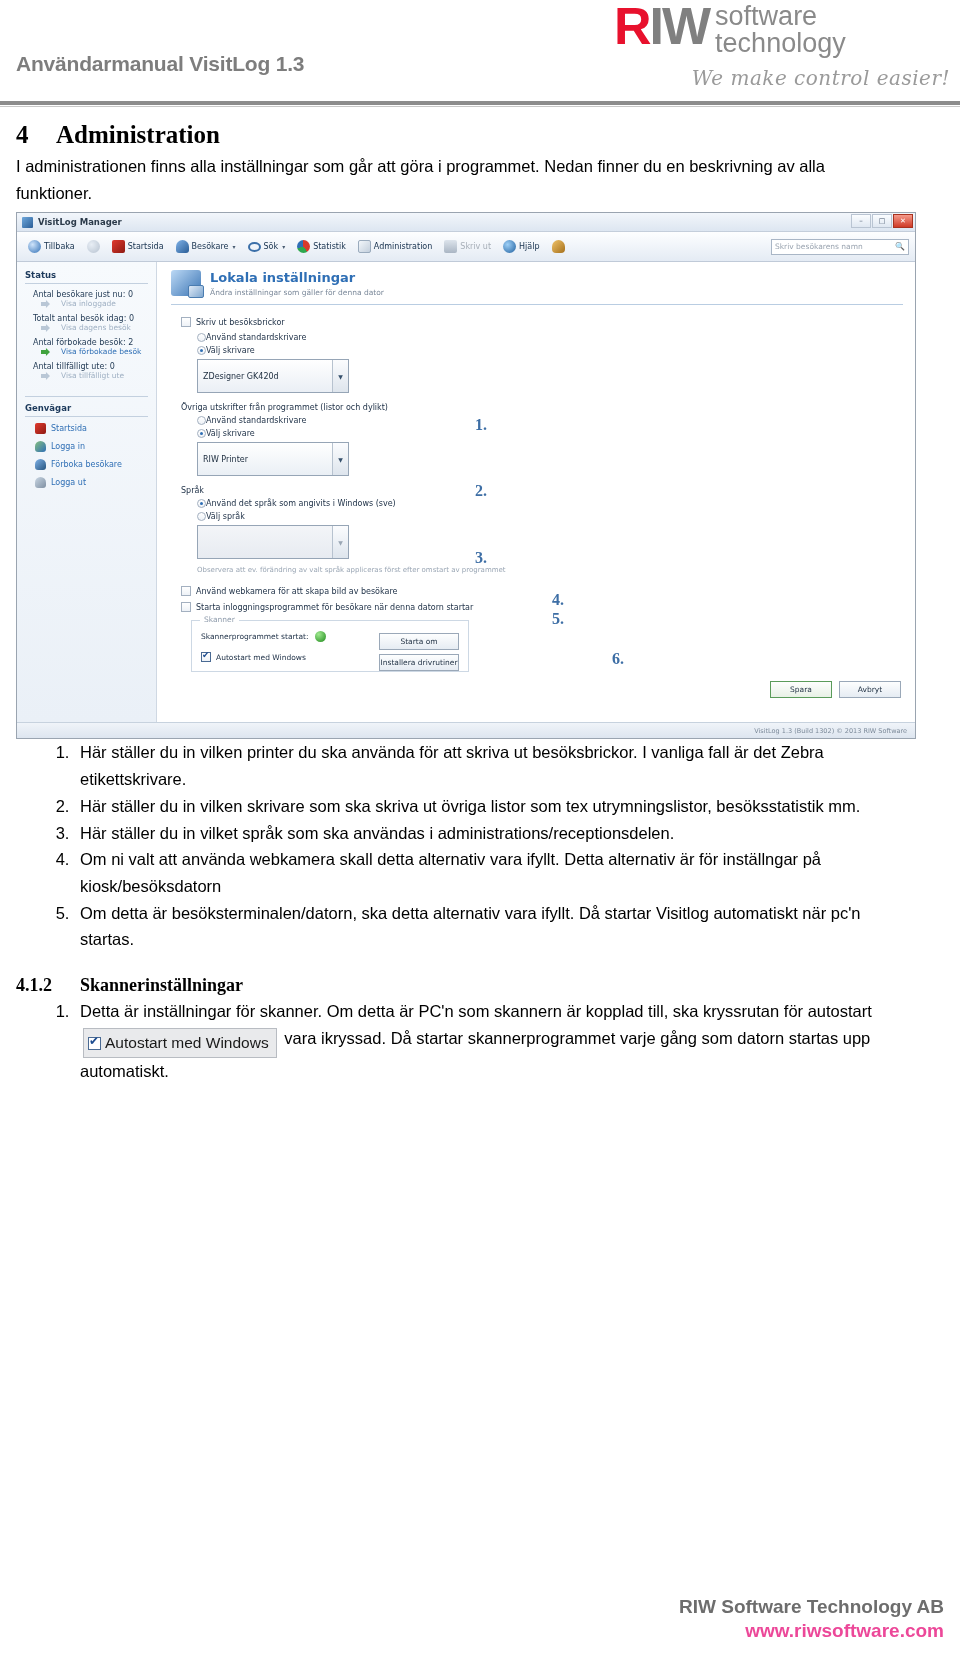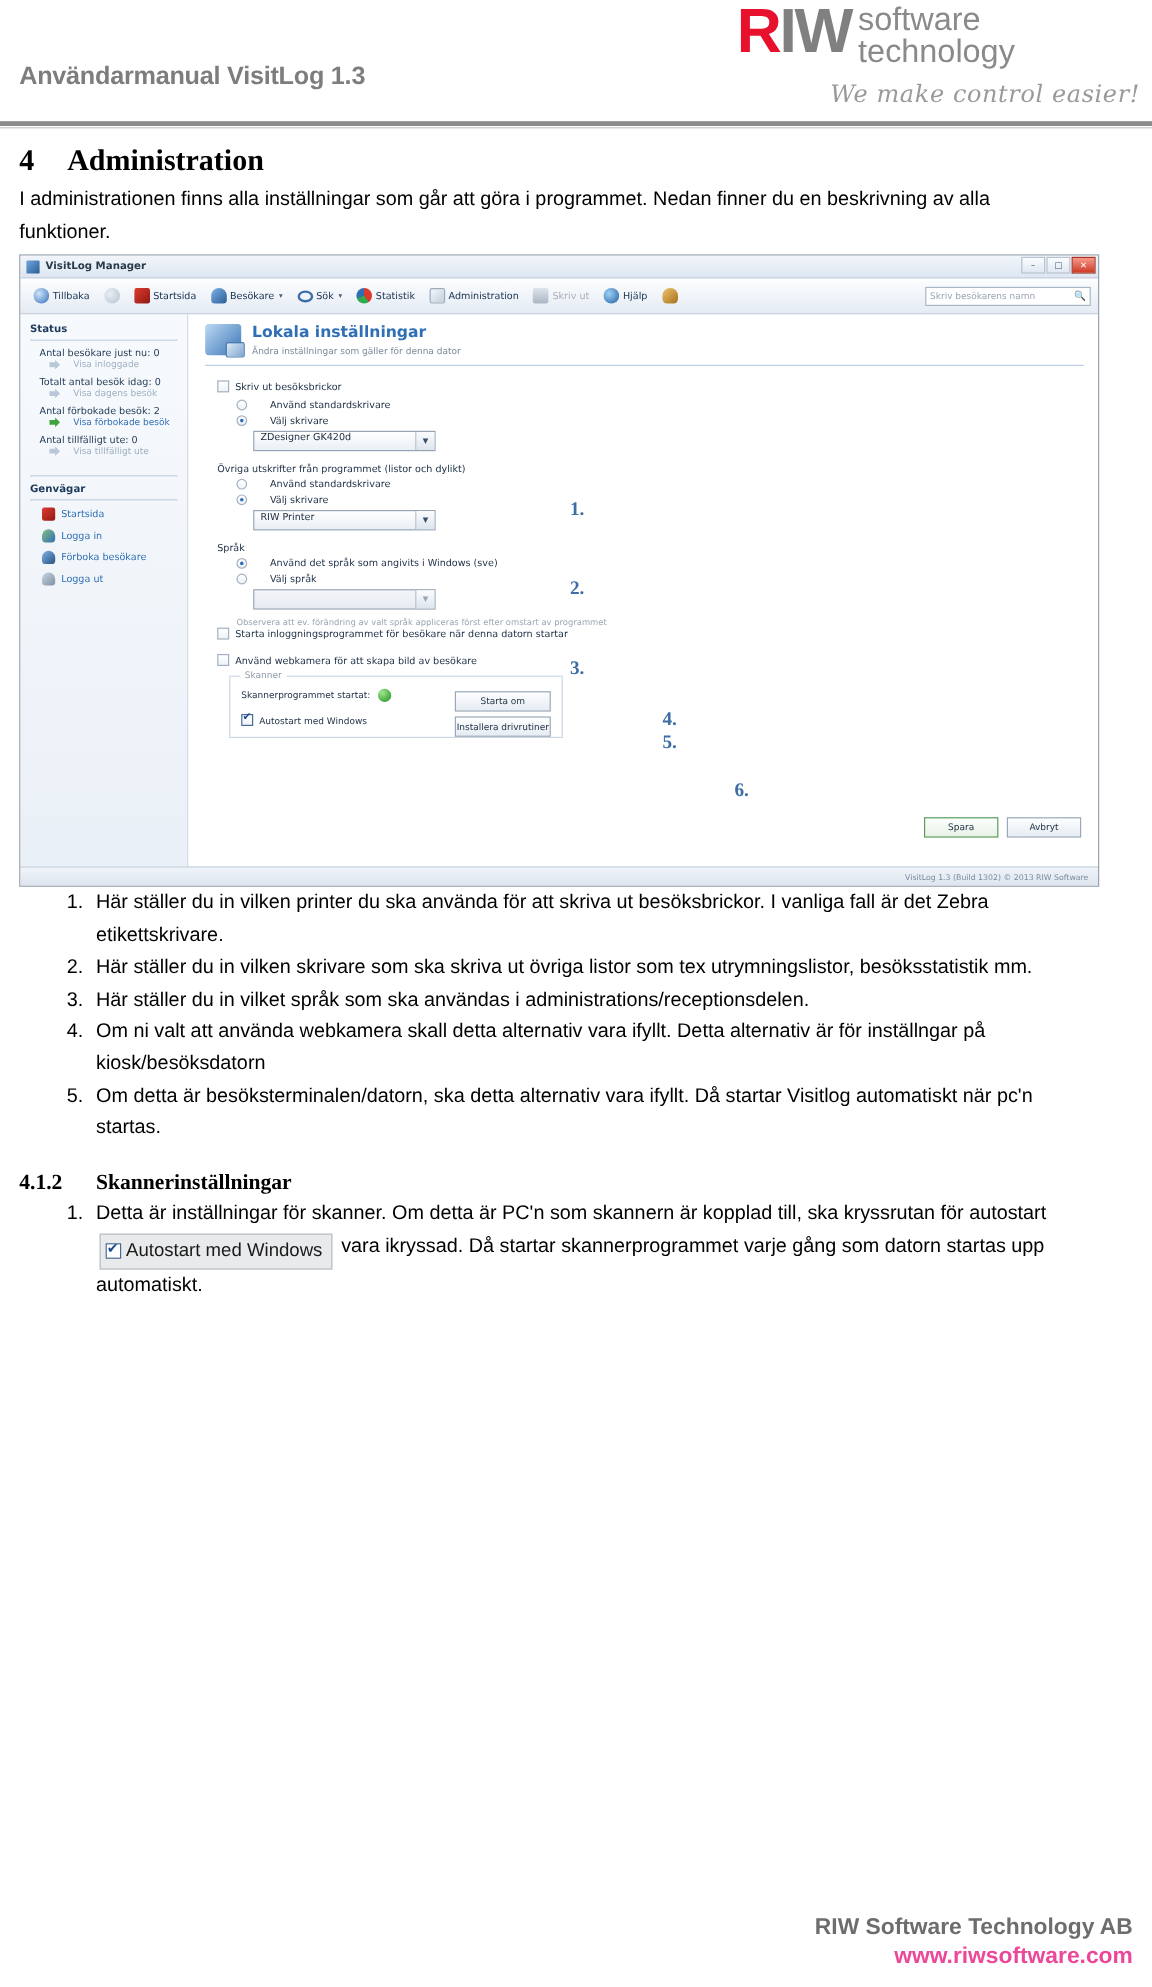--- a/index.html
+++ b/index.html
@@ -305,40 +305,40 @@
   .c-rule { height: 1px; background: #b9cde2; margin: 7px 0 12px 0; }
 
   .fieldblock { padding-left: 10px; font-size: 8px; color: #22344a; }
   .chkrow { display: flex; align-items: center; gap: 5px; margin-bottom: 6px; }
   .chkbox {
     width: 10px; height: 10px;
     border: 1px solid #a3b0c0;
     background: linear-gradient(to bottom,#ffffff,#eef2f7);
     flex: 0 0 10px;
   }
-  .radiorow { display: flex; align-items: center; gap: 19px; margin: 0 0 4px 16px; }
+  .radiorow { display: flex; align-items: center; gap: 0; margin: 0 0 4px 16px; }
   .radio {
     width: 9px; height: 9px; border-radius: 50%;
     border: 1px solid #a3b0c0;
     background: linear-gradient(to bottom,#ffffff,#eef2f7);
     flex: 0 0 9px;
     position: relative;
   }
   .radio.on::after {
     content: "";
     position: absolute; left: 2px; top: 2px;
     width: 3px; height: 3px; border-radius: 50%;
     background: #2f6fb5;
   }
   .combo {
-    margin: 3px 0 0 30px;
-    width: 152px; height: 17px;
+    margin: 3px 0 0 16px;
+    width: 152px; height: 34px;
     border: 1px solid #96a5b6;
     background: linear-gradient(to bottom,#ffffff,#eaeff5);
-    display: flex; align-items: flex-start;
+    display: flex; align-items: center;
     padding: 0 0 0 5px;
     font-size: 8px; color: #1b2b3d;
     position: relative;
   }
   .combo .arw {
     position: absolute; right: 0; top: 0;
     width: 16px; height: 100%;
     border-left: 1px solid #b7c2cf;
     background: linear-gradient(to bottom,#fbfcfe,#dee5ed);
     display: flex; align-items: center; justify-content: center;
@@ -618,27 +618,27 @@
             <span>Välj språk</span>
           </div>
 
           <div class="combo" style="background:linear-gradient(to bottom,#f3f5f8,#e7ebf1);">
             <span></span>
             <span class="arw" style="color:#9aa6b4;">▼</span>
           </div>
 
           <div class="hint">Observera att ev. förändring av valt språk appliceras först efter omstart av programmet</div>
 
+          <div class="chkrow" style="margin-top:12px;">
+            <span class="chkbox"></span>
+            <span>Använd webkamera för att skapa bild av besökare</span>
+          </div>
           <div class="chkrow">
             <span class="chkbox"></span>
             <span>Starta inloggningsprogrammet för besökare när denna datorn startar</span>
-          </div>
-          <div class="chkrow" style="margin-top:12px;">
-            <span class="chkbox"></span>
-            <span>Använd webkamera för att skapa bild av besökare</span>
           </div>
 
           <div class="scannerbox">
             <span class="legend">Skanner</span>
             <div class="scanrow">
               <span>Skannerprogrammet startat:</span>
               <span class="led"></span>
             </div>
             <div class="autostart-row">
               <span class="chkbox checked"></span>

